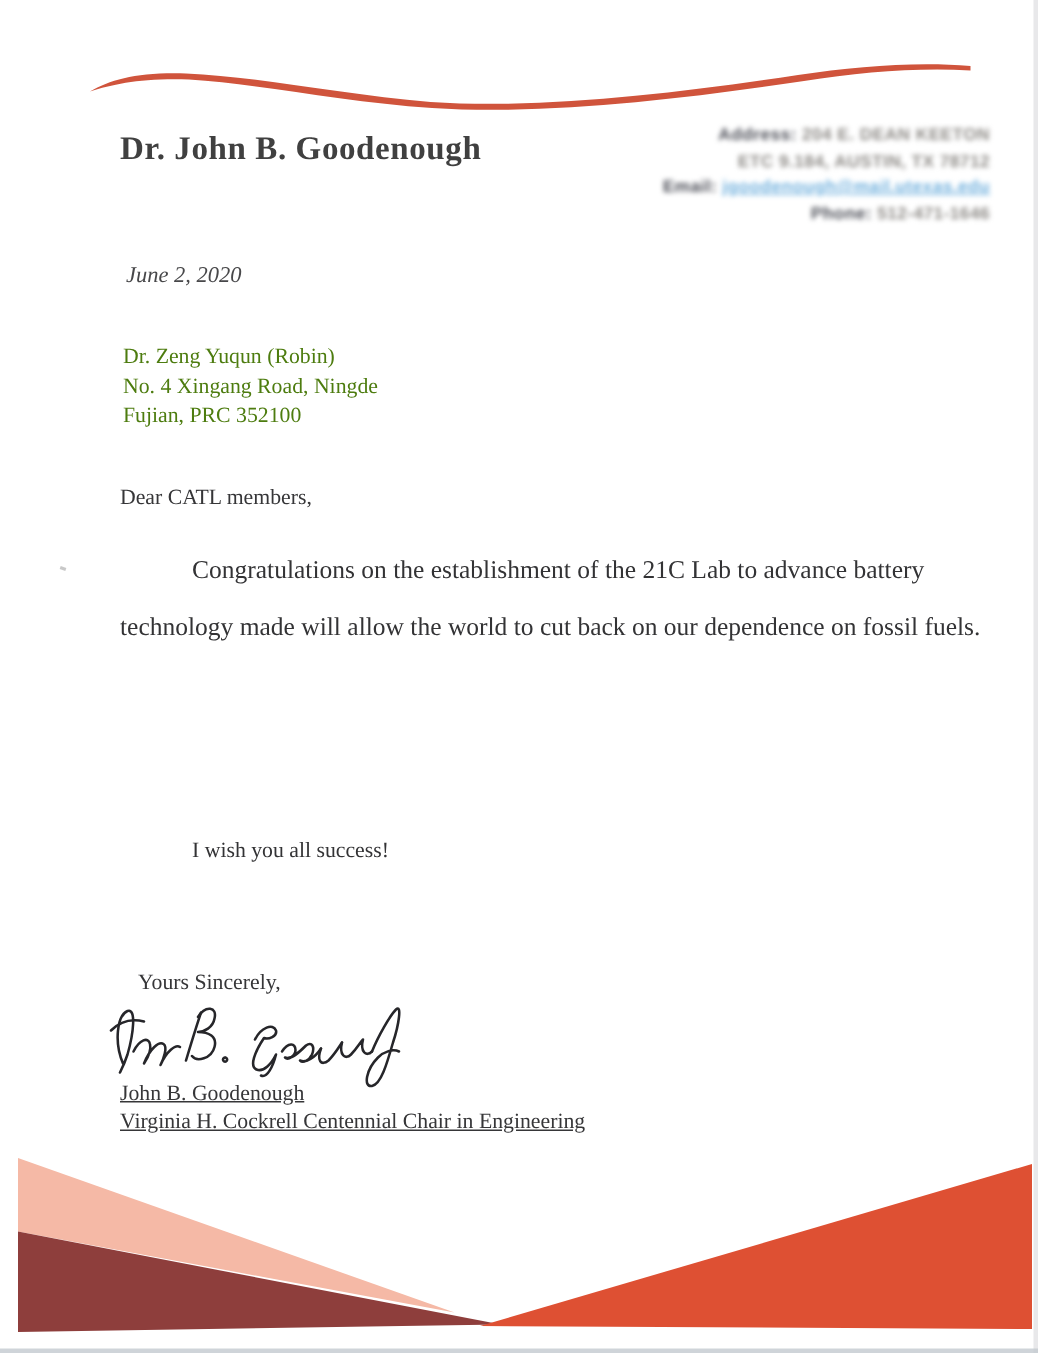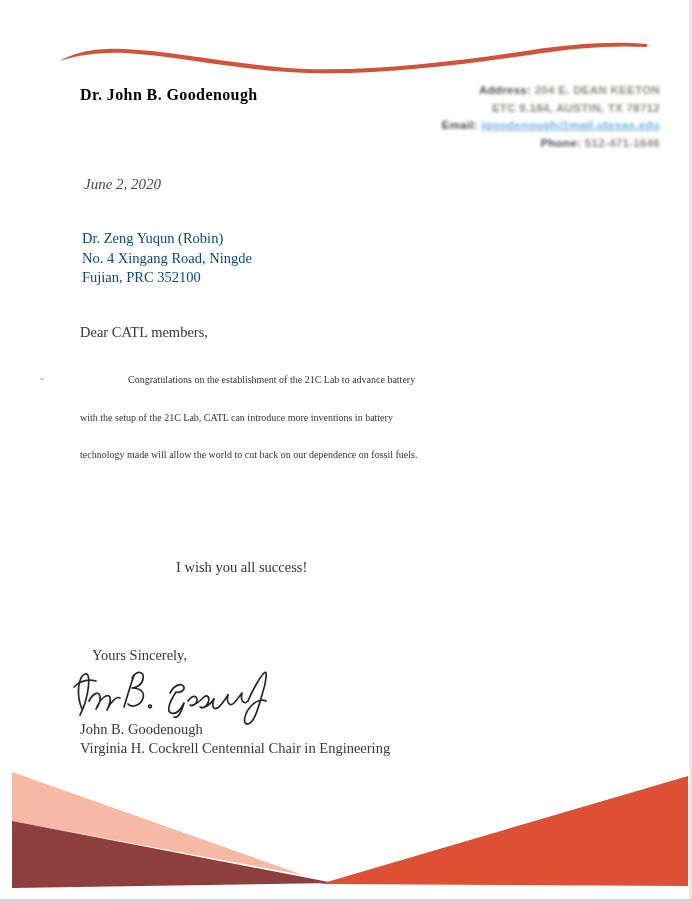--- a/index.html
+++ b/index.html
@@ -9,44 +9,44 @@
     height: 902px;
     background: #ffffff;
     overflow: hidden;
     font-family: "Liberation Serif", serif;
     color: #2e2e30;
   }
   
   .swoosh { position: absolute; left: 52px; top: 32px; width: 600px; height: 46px; }
   .sender-name {
     position: absolute; left: 80px; top: 86px;
-    font-size: 16px; font-weight: bold; letter-spacing: 0.4px; color: #000000;
+    font-size: 22px; font-weight: bold; letter-spacing: 0.4px; color: #404040;
   }
   .contact-block {
     position: absolute; right: 32px; top: 82px;
     text-align: right;
     font-family: "Liberation Sans", sans-serif;
     font-size: 11.5px; font-weight: bold; line-height: 17.5px;
     color: #8d8a86;
     filter: blur(1.6px);
     letter-spacing: 0.3px;
   }
   .contact-block .lbl { color: #4d4f58; }
   .contact-block a.email-link { color: #70b0dd; text-decoration: underline; }
   
   .date-line { position: absolute; left: 84px; top: 176px; font-style: italic; font-size: 15px; color: #48484a; text-align: center; }
-  .recipient { position: absolute; left: 82px; top: 229px; font-size: 14.5px; line-height: 19.5px; color: #0c4a6e; }
+  .recipient { position: absolute; left: 82px; top: 229px; font-size: 14.5px; line-height: 19.5px; color: #4d7c0f; }
   .salutation { position: absolute; left: 80px; top: 324px; font-size: 14.5px; color: #363638; }
-  .body-block { position: absolute; left: 80px; top: 361px; width: 545px; font-size: 10px; color: #333335; }
+  .body-block { position: absolute; left: 80px; top: 361px; width: 545px; font-size: 17px; color: #333335; }
   .body-block .bline { line-height: 37.5px; white-space: nowrap; }
   .body-block .bline.first { text-indent: 48px; }
-  .wish-line { position: absolute; left: 128px; top: 559px; font-size: 14.5px; color: #333335; margin-left: 48px; }
+  .wish-line { position: absolute; left: 128px; top: 559px; font-size: 14.5px; color: #333335; }
   .valediction { position: absolute; left: 80px; top: 647px; font-size: 14.5px; color: #363638; margin-left: 12px; }
   .signature-svg { position: absolute; left: 72px; top: 663px; width: 198px; height: 66px; }
-  .signer-block { position: absolute; left: 80px; top: 720px; font-size: 14.5px; line-height: 18.5px; color: #363638; }
+  .signer-block { position: absolute; left: 80px; top: 720px; font-size: 14.5px; line-height: 18.5px; color: #363638; text-decoration: underline; }
   
   .footer-art { position: absolute; left: 0; top: 770px; width: 692px; height: 122px; }
   
   .edge-right { position: absolute; right: 0; top: 0; width: 3px; height: 100%; background: #d6d6d8; opacity: 0.55; }
   .edge-bottom { position: absolute; left: 0; bottom: 0; width: 100%; height: 3px; background: #c3c9cf; opacity: 0.8; }
   .speck { position: absolute; background: #9a9a9a; opacity: 0.55; }
   .speck1 { left: 40px; top: 378px; width: 4px; height: 2px; transform: rotate(20deg); }
 </style>
 </head>
 <body>
@@ -93,21 +93,20 @@
   <div class="recipient">
     <div>Dr. Zeng Yuqun (Robin)</div>
     <div>No. 4 Xingang Road, Ningde</div>
     <div>Fujian, PRC 352100</div>
   </div>
 
   <div class="salutation">Dear CATL members,</div>
 
   <div class="body-block">
     <div class="bline first">Congratulations on the establishment of the 21C Lab to advance battery</div>
-    <div class="bline">with the setup of the 21C Lab, CATL can introduce more inventions in battery</div>
     <div class="bline">technology made will allow the world to cut back on our dependence on fossil fuels.</div>
   </div>
 
   <div class="wish-line">I wish you all success!</div>
 
   <div class="valediction">Yours Sincerely,</div>
 
   <svg class="signature-svg" viewBox="0 0 198 66" xmlns="http://www.w3.org/2000/svg" aria-hidden="true">
     <g fill="none" stroke="#26262a" stroke-width="1.7" stroke-linecap="round" stroke-linejoin="round">
 

